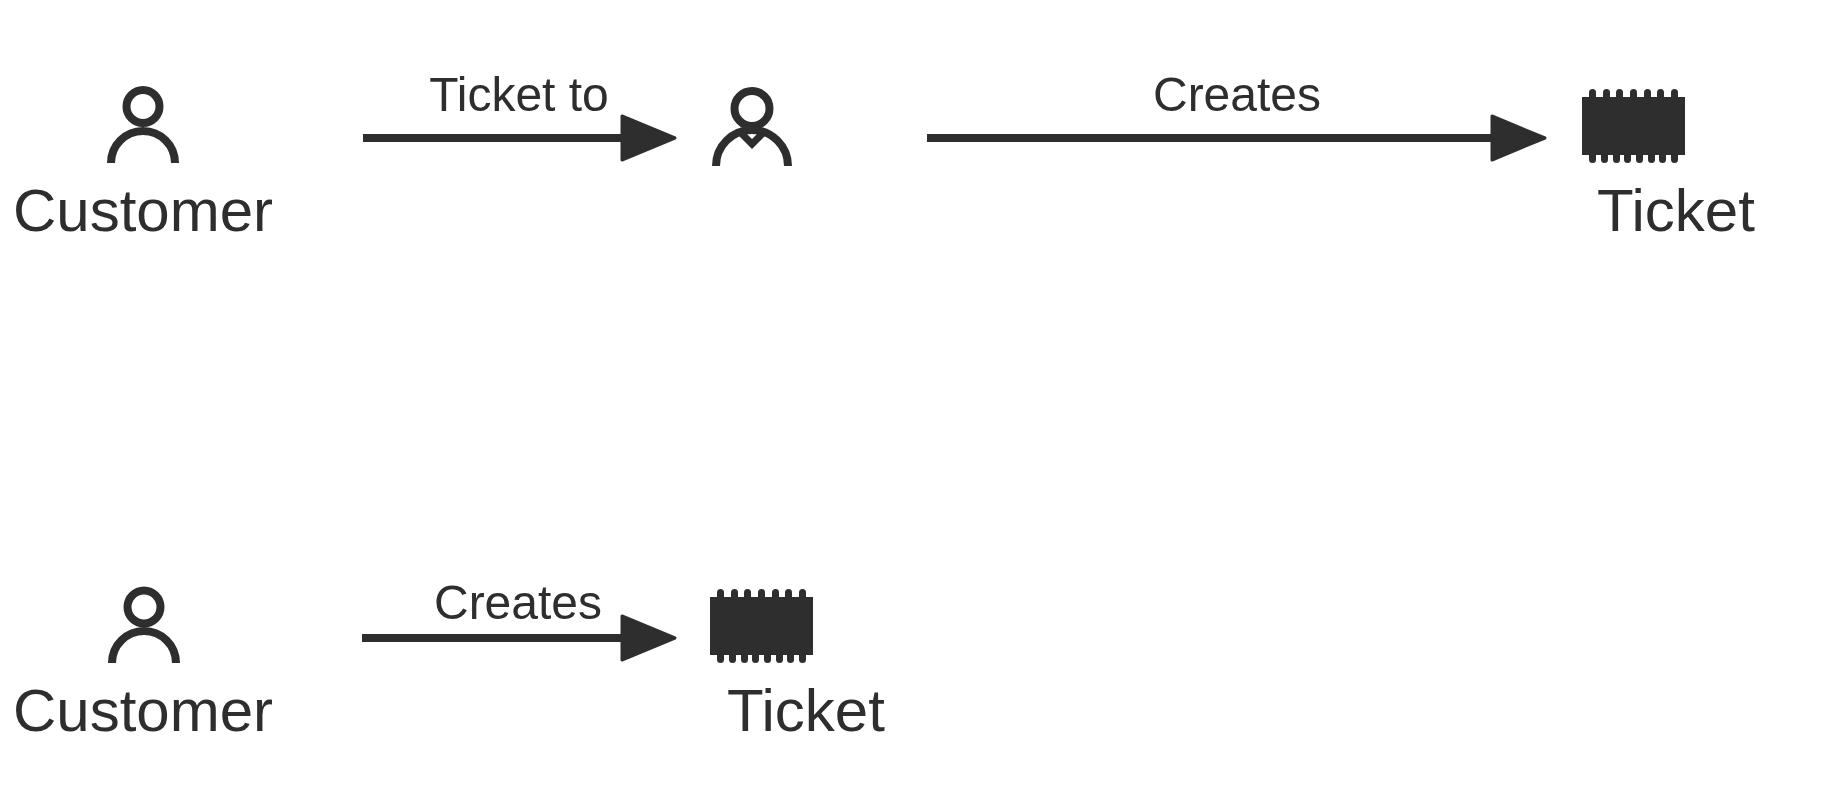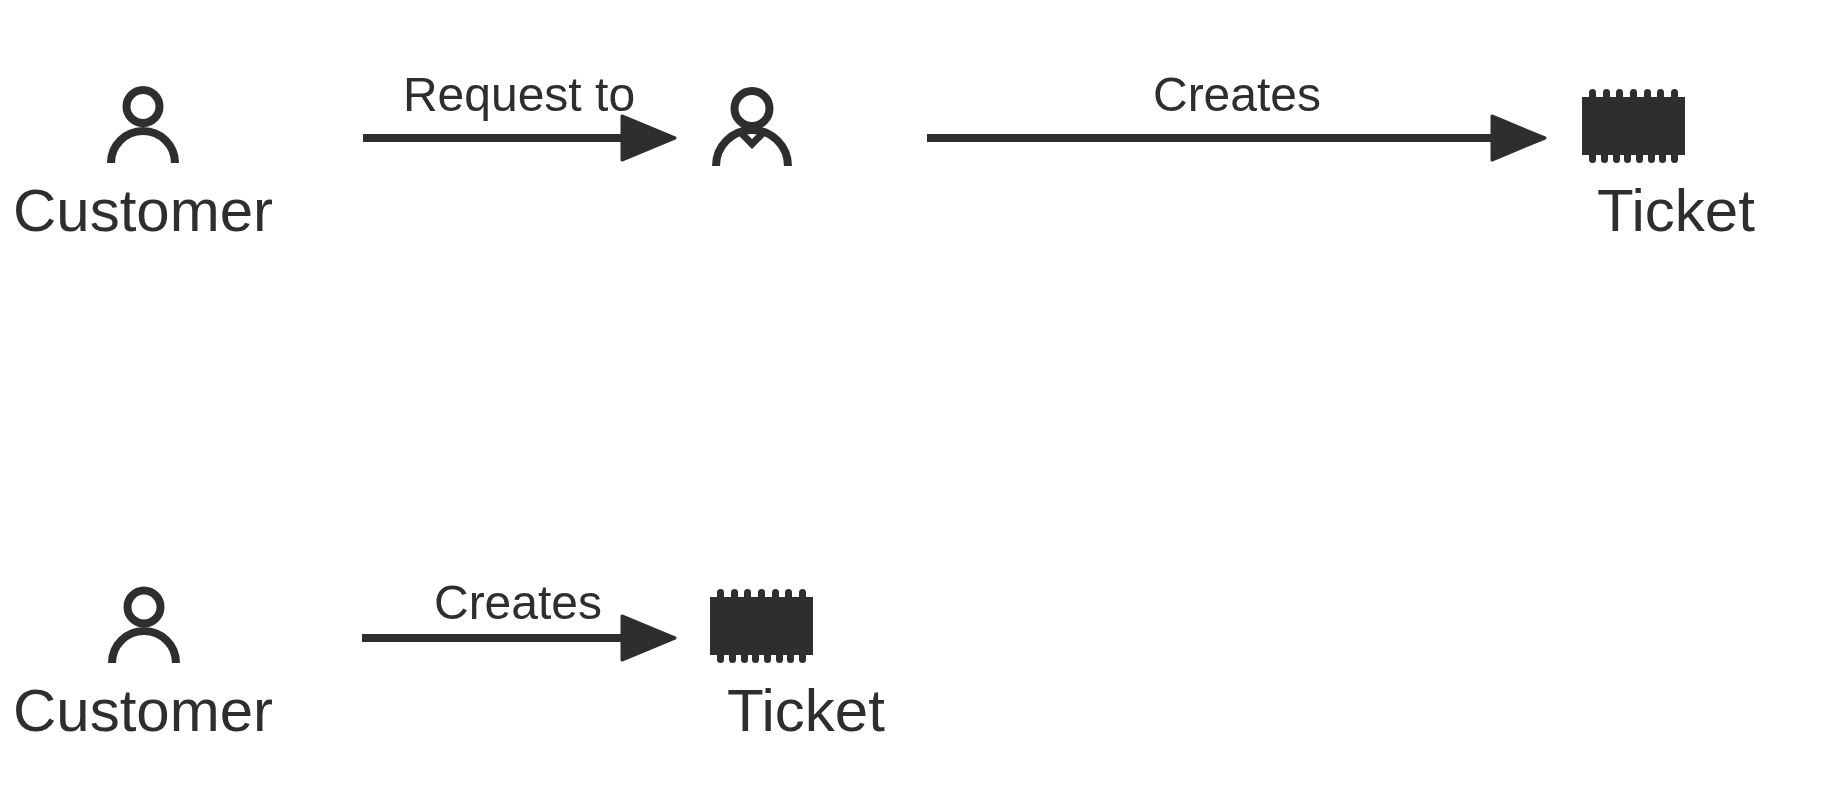--- a/index.html
+++ b/index.html
@@ -92,21 +92,21 @@
       <rect x="729" y="649" width="7" height="14" rx="3.5"></rect>
       <rect x="741" y="649" width="7" height="14" rx="3.5"></rect>
       <rect x="752" y="649" width="7" height="14" rx="3.5"></rect>
       <rect x="764" y="649" width="7" height="14" rx="3.5"></rect>
       <rect x="776" y="649" width="7" height="14" rx="3.5"></rect>
       <rect x="787" y="649" width="7" height="14" rx="3.5"></rect>
       <rect x="799" y="649" width="7" height="14" rx="3.5"></rect>
     </g>
   </svg>
 
-  <div class="label edge-label" style="left:519px; top:71px;">Request to</div>
+  <div class="label edge-label" style="left:519px; top:71px;">Ticket to</div>
   <div class="label edge-label" style="left:1237px; top:71px;">Creates</div>
   <div class="label node-label" style="left:143px; top:181px;">Customer</div>
   <div class="label node-label" style="left:1676px; top:181px;">Ticket</div>
 
   <div class="label edge-label" style="left:518px; top:579px;">Creates</div>
   <div class="label node-label" style="left:143px; top:681px;">Customer</div>
   <div class="label node-label" style="left:806px; top:681px;">Ticket</div>
 
 </div>
 

